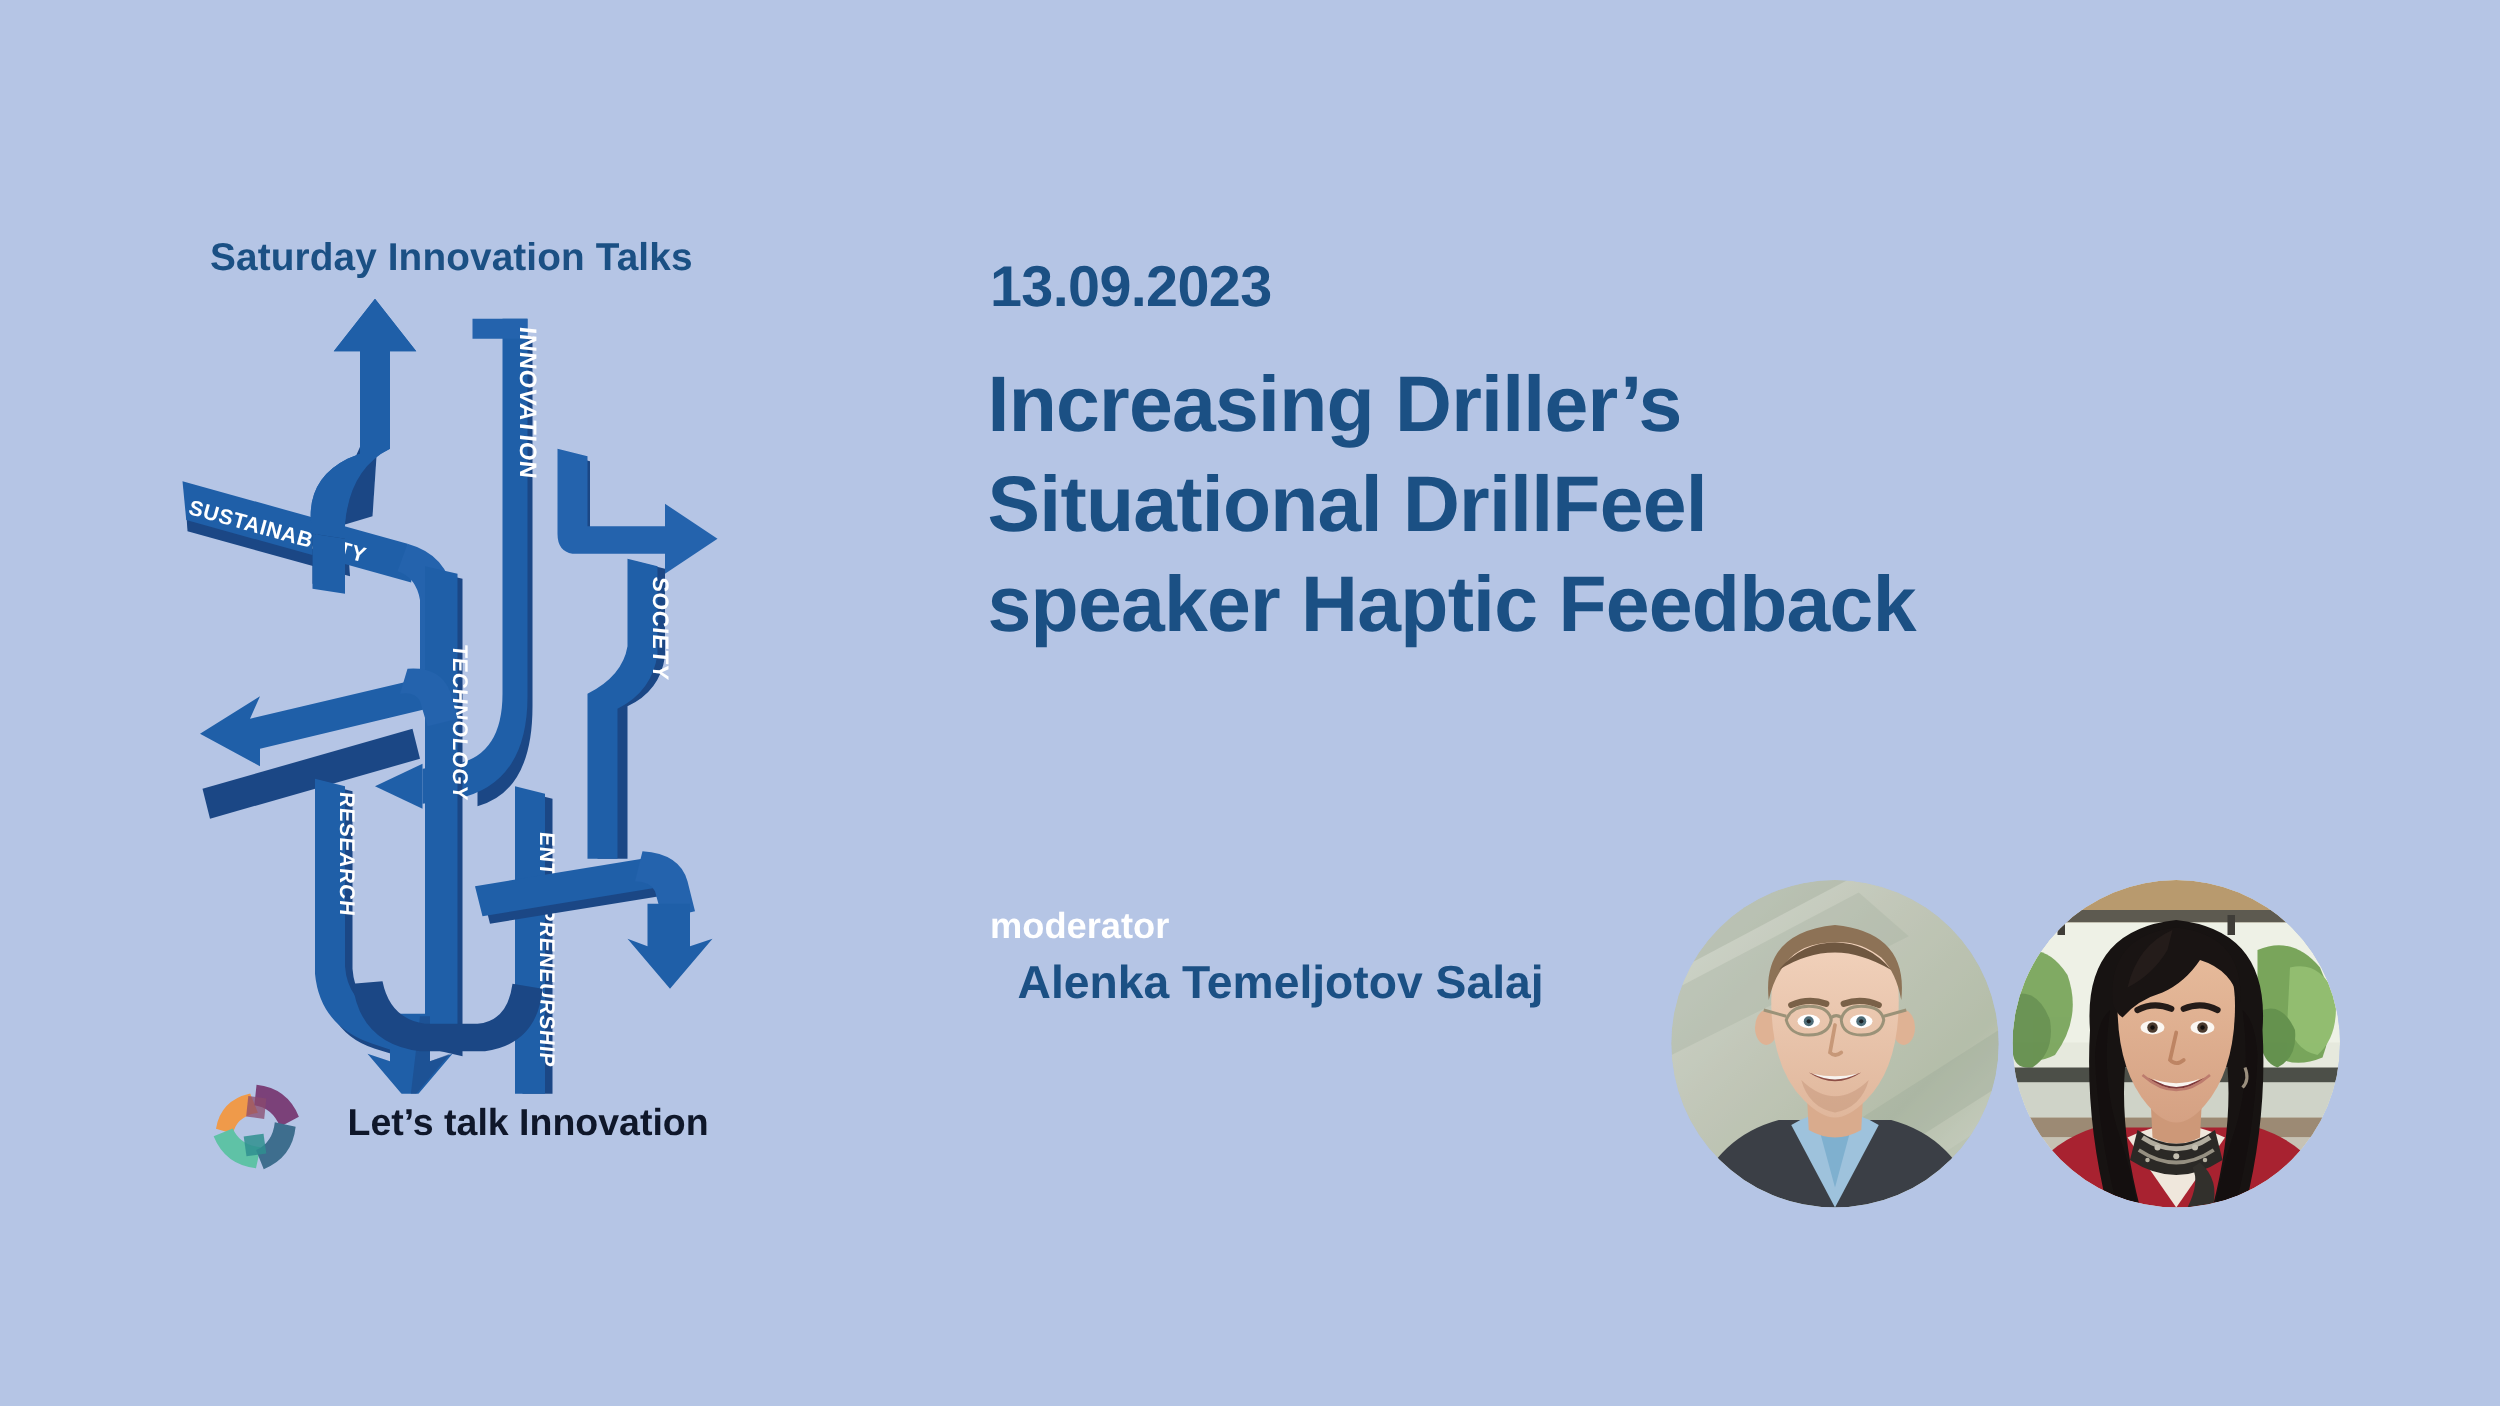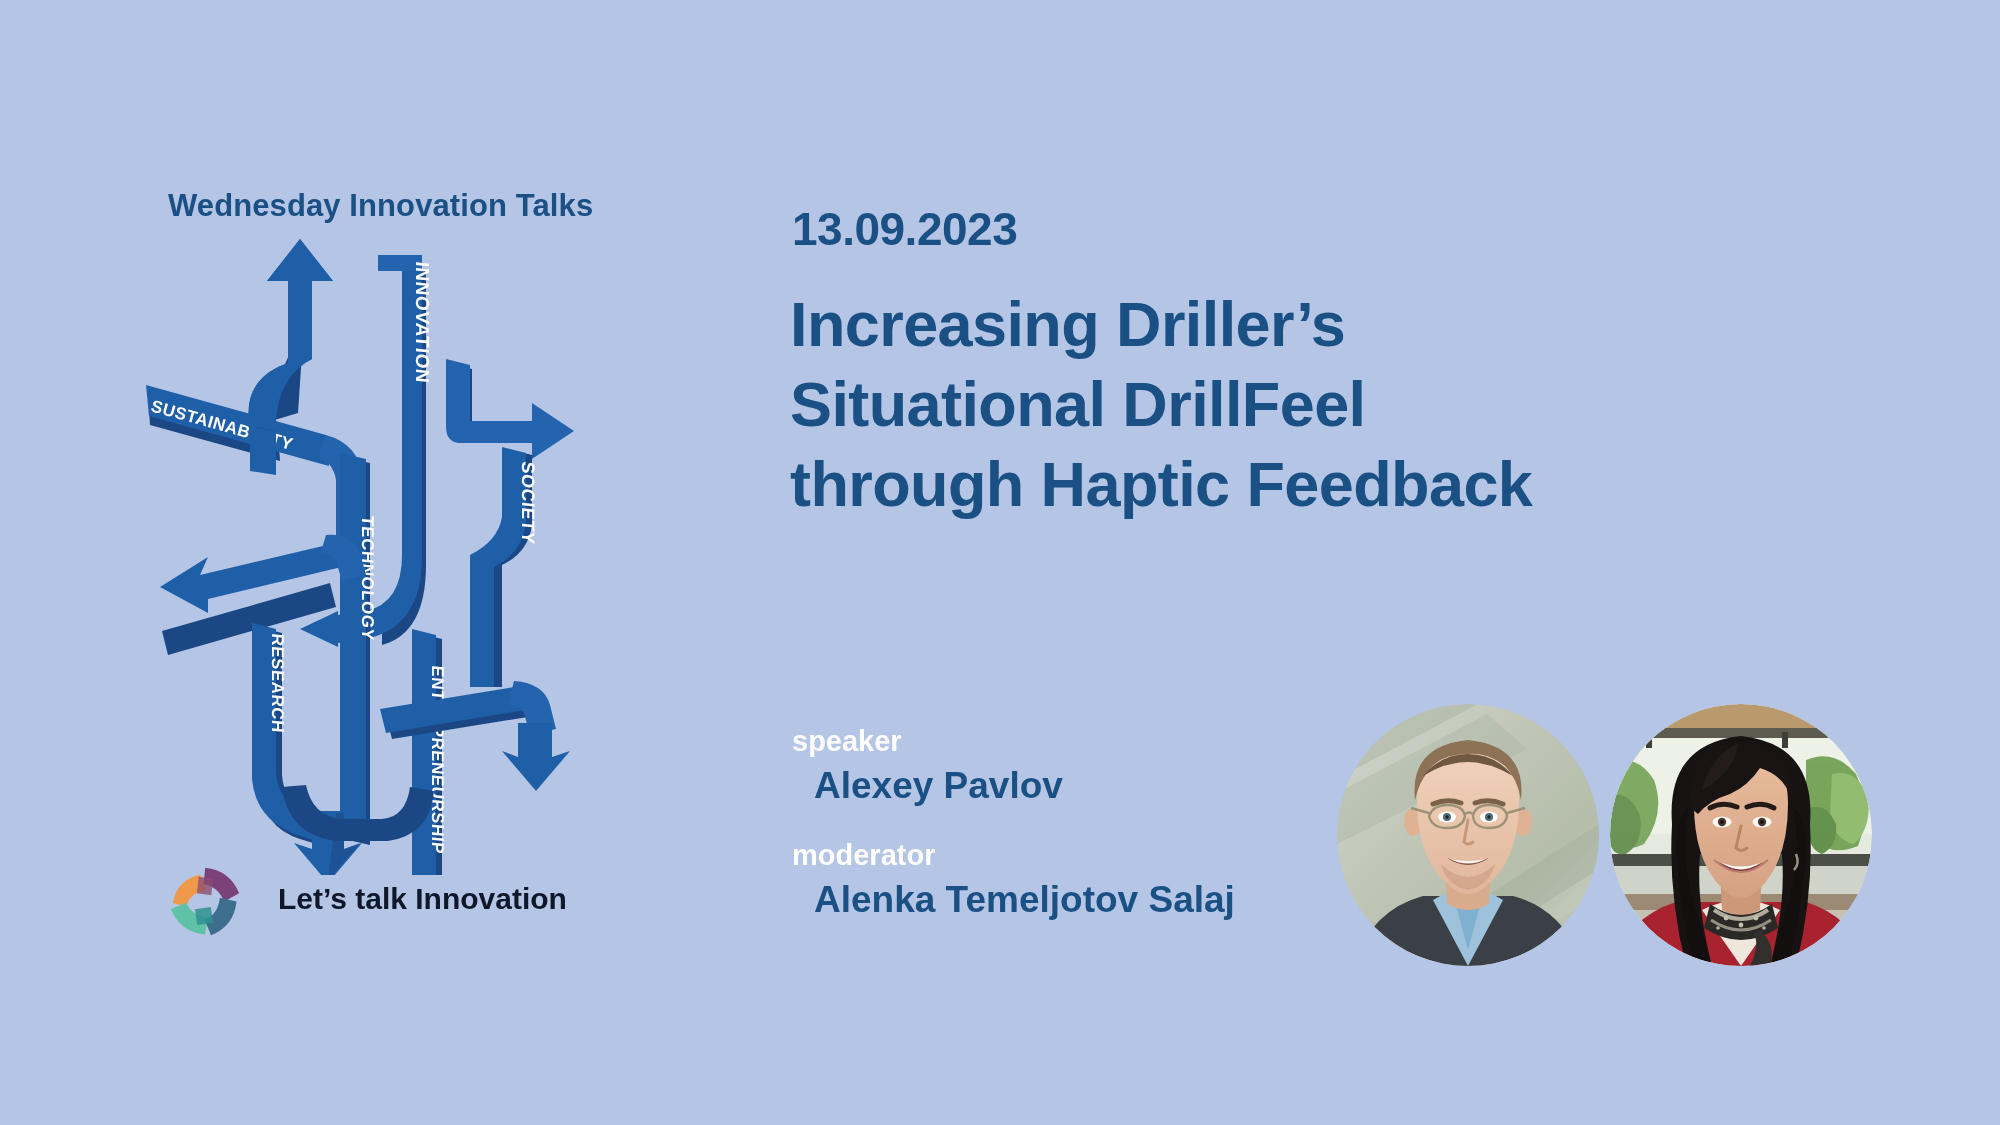--- a/index.html
+++ b/index.html
@@ -124,21 +124,21 @@
   #portrait-moderator { left: 830px; top: 692px; }
   .portrait svg { display: block; width: 100%; height: 100%; }
 </style>
 </head>
 <body>
 
 <div id="poster">
 
   <div id="left-col">
 
-    <div id="wit-heading">Wednesday Innovation Talks</div>
+    <div id="wit-heading">Saturday Innovation Talks</div>
 
     <div id="arrow-graphic">
       <svg viewBox="0 0 500 640" width="500" height="640" aria-hidden="true">
         <defs>
           <style>
             .rib  { fill:#1f5fa8; }
             .rib2 { fill:#2463ad; }
             .shad { fill:#163f78; }
             .shad2{ fill:#1b4785; }
             .lbl  { fill:#ffffff; font-family:"Liberation Sans", sans-serif;
@@ -274,28 +274,24 @@
     </div>
   </div>
 
   <div id="right-col">
 
     <div id="event-date">13.09.2023</div>
 
     <div id="event-title">
       <span class="t-line">Increasing Driller’s</span>
       <span class="t-line">Situational DrillFeel</span>
-      <span class="t-line">through Haptic Feedback</span>
+      <span class="t-line">speaker Haptic Feedback</span>
     </div>
 
     <div id="credits">
-      <div class="credit-block">
-        <div class="credit-role">speaker</div>
-        <div class="credit-name">Alexey Pavlov</div>
-      </div>
       <div class="credit-block">
         <div class="credit-role">moderator</div>
         <div class="credit-name">Alenka Temeljotov Salaj</div>
       </div>
     </div>
 
     <div id="portrait-speaker" class="portrait">
       <svg viewBox="0 0 262 262" aria-hidden="true">
         <defs>
           <clipPath id="clipS">

